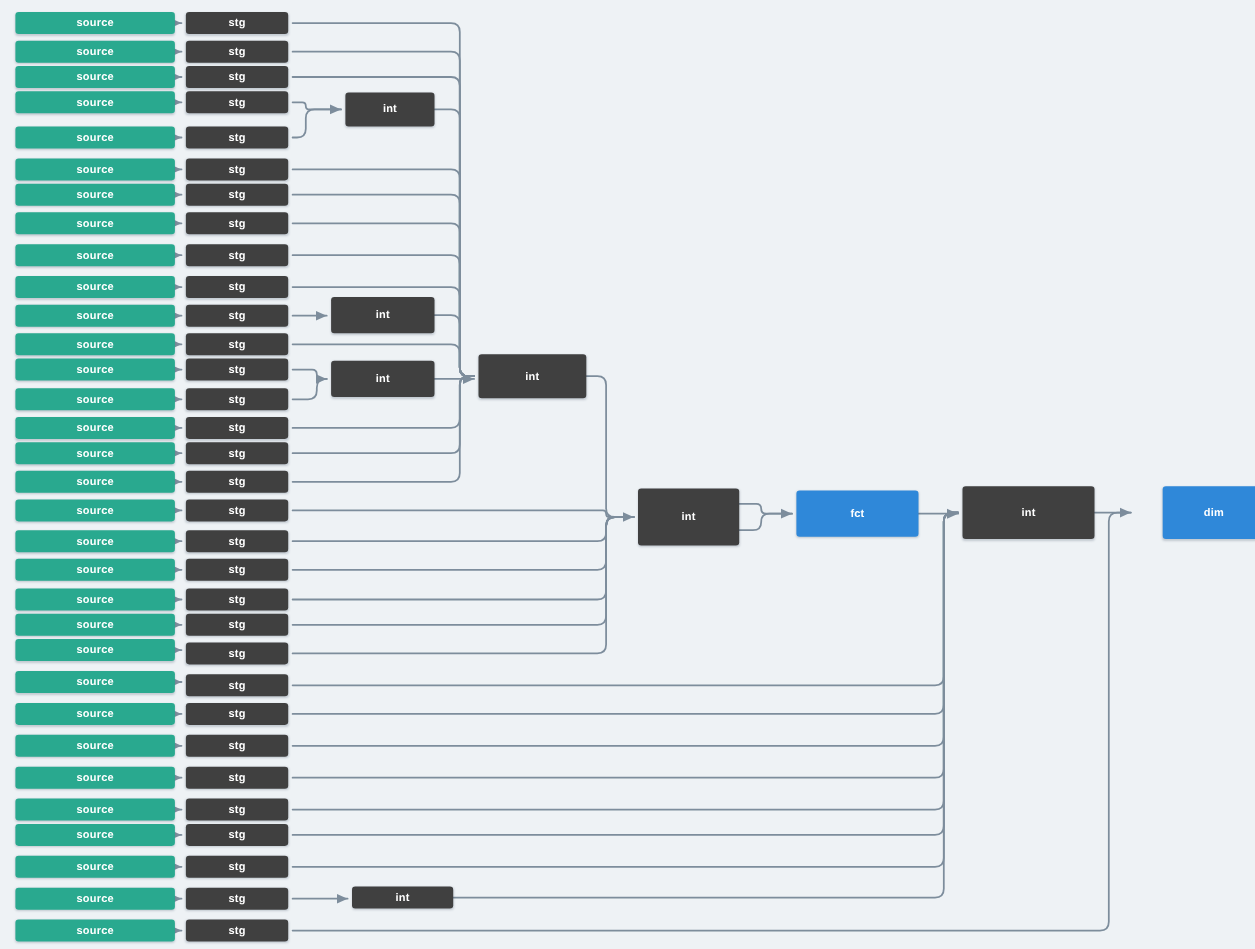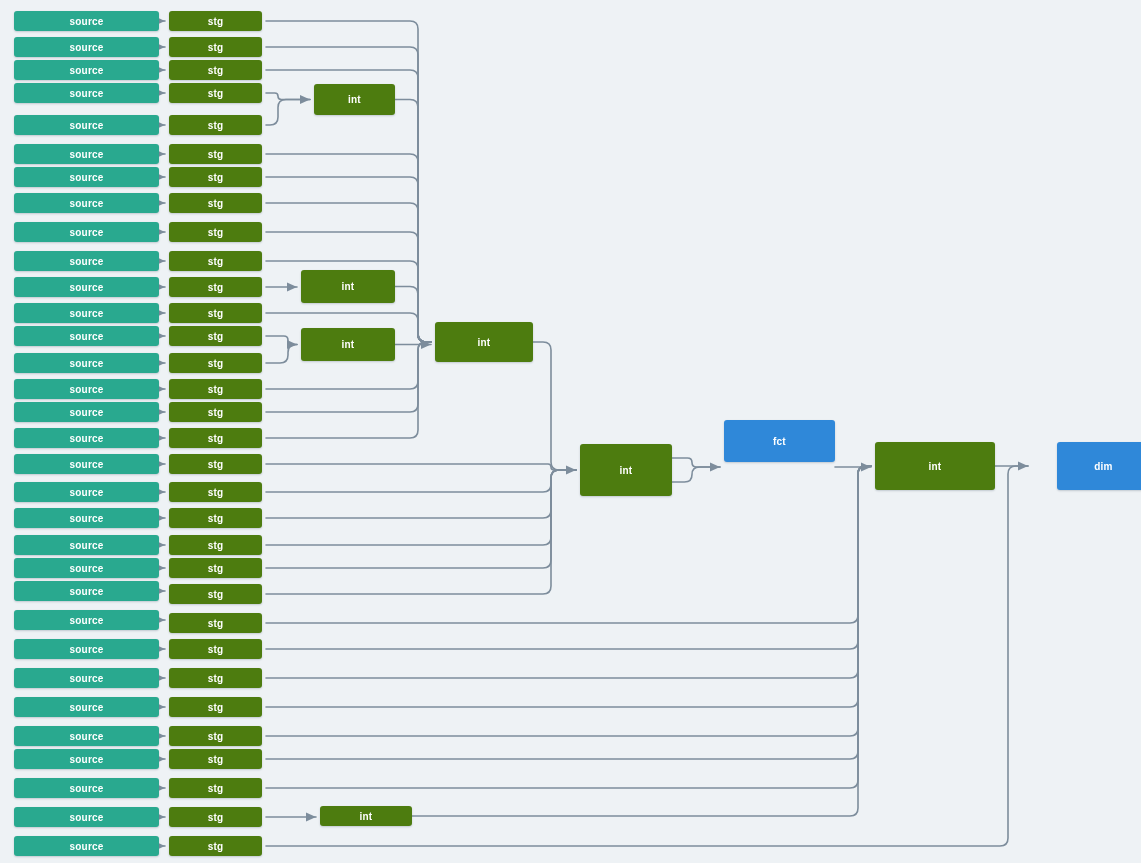--- a/index.html
+++ b/index.html
@@ -17,21 +17,21 @@
     display:flex;align-items:center;justify-content:center;
     color:#ffffff;
     font-size:10px;
     font-weight:bold;
     letter-spacing:.2px;
     border-radius:3px;
     box-shadow:0 1px 2px rgba(40,60,80,.22);
     user-select:none;
   }
   .node.source{background:#29a98f;}
-  .node.model{background:#4d7c0f;}
+  .node.model{background:#404040;}
   .node.fctn{background:#2f88d9;}
   .node.dimn{background:#2f88d9;}
 </style>
 </head>
 <body>
 
 <div id="canvas">
 
   <svg id="edges" viewBox="0 0 1141 863" xmlns="http://www.w3.org/2000/svg">
     <defs>
@@ -180,17 +180,17 @@
       <div class="node model" style="left: 169px; top: 749px; width: 93px; height: 20px;">stg</div>
       <div class="node model" style="left: 169px; top: 778px; width: 93px; height: 20px;">stg</div>
       <div class="node model" style="left: 169px; top: 807px; width: 93px; height: 20px;">stg</div>
       <div class="node model" style="left: 169px; top: 836px; width: 93px; height: 20px;">stg</div>
       <div class="node model" style="left: 314px; top: 84px; width: 81px; height: 31px;">int</div>
       <div class="node model" style="left: 301px; top: 270px; width: 94px; height: 33px;">int</div>
       <div class="node model" style="left: 301px; top: 328px; width: 94px; height: 33px;">int</div>
       <div class="node model" style="left: 435px; top: 322px; width: 98px; height: 40px;">int</div>
       <div class="node model" style="left: 580px; top: 444px; width: 92px; height: 52px;">int</div>
       <div class="node model" style="left: 320px; top: 806px; width: 92px; height: 20px;">int</div>
-      <div class="node fctn" style="left: 724px; top: 420px; width: 111px; height: 42px;">fct</div>
+      <div class="node fctn" style="left: 724px; top: 446px; width: 111px; height: 42px;">fct</div>
       <div class="node model" style="left: 875px; top: 442px; width: 120px; height: 48px;">int</div>
       <div class="node dimn" style="left: 1032px; top: 442px; width: 93px; height: 48px; margin-left: 25px;">dim</div>
     </div>
 </div>
 
 </body></html>

